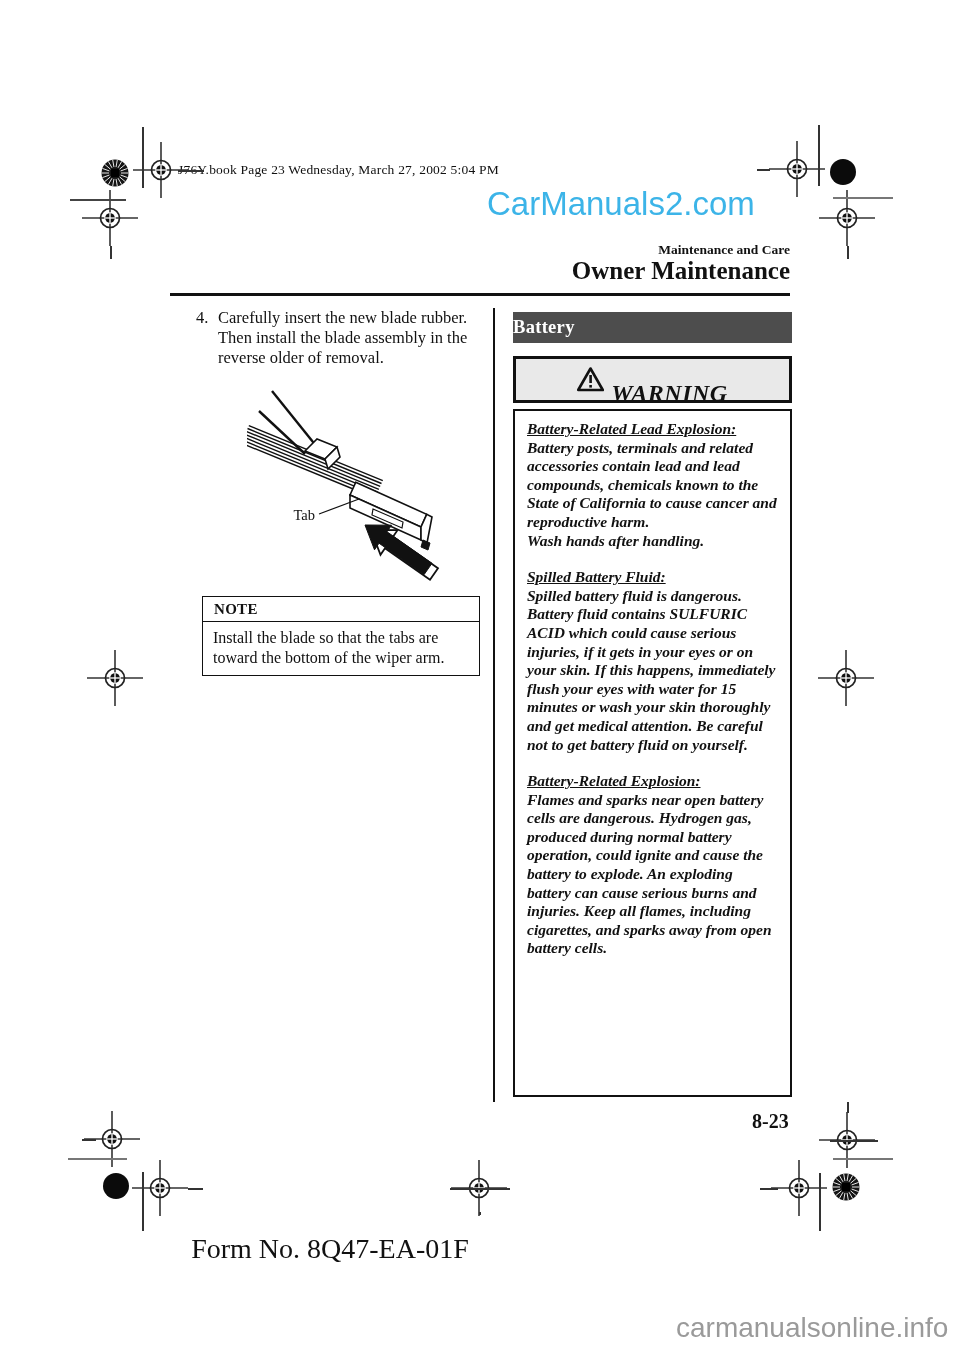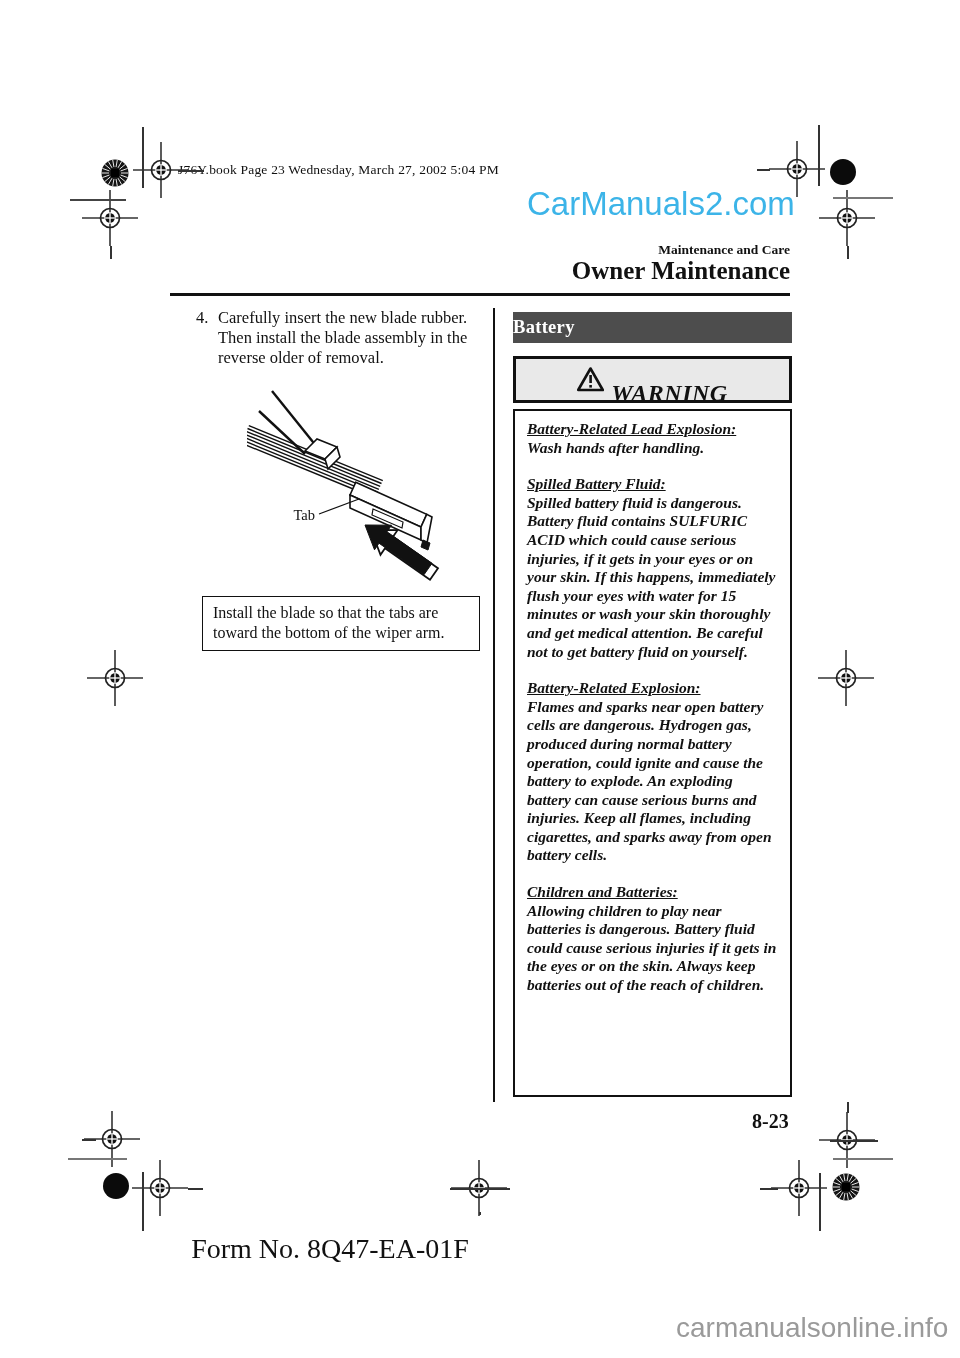--- a/index.html
+++ b/index.html
@@ -56,21 +56,21 @@
   .form-no{left:180px;top:1233px;width:300px;text-align:center;font-size:28px;}
   .watermark-bottom{left:676px;top:1312px;font-family:"Liberation Sans",sans-serif;font-size:28px;}
 
   svg text{font-family:"Liberation Serif",serif;}
 </style>
 </head>
 <body>
 
 <div class="abs print-info">J76Y.book  Page 23  Wednesday, March 27, 2002  5:04 PM</div>
 
-<div class="abs logo-top" style="color: rgb(60, 180, 232); margin-left: 40px;">CarManuals2.com</div>
+<div class="abs logo-top" style="color: rgb(60, 180, 232);">CarManuals2.com</div>
 
 <div class="abs chapter">Maintenance and Care</div>
 <div class="abs section">Owner Maintenance</div>
 <div class="abs header-rule"></div>
 
 <div class="abs col-divider"></div>
 
 <div class="abs step">
   <div class="step-row">
     <span class="step-num">4.</span>
@@ -107,53 +107,51 @@
     <text x="68" y="137" text-anchor="end" font-size="14.5" fill="#111">Tab</text>
 
     <g>
       <polygon points="124,147 150.5,147.2 146,153.8 191,185.3 183,196.7 138,165.2 133.5,171.8" fill="#fff" stroke="#111" stroke-width="1.8"></polygon>
       <polygon points="118,142 144.5,142.2 140,148.8 185,180.3 177,191.7 132,160.2 127.5,166.8" fill="#111" stroke="#111" stroke-width="1"></polygon>
     </g>
   </svg>
 </div>
 
 <div class="abs note-box">
+  <div class="note-title">NOTE</div>
   <div class="note-body">Install the blade so that the tabs are toward the bottom of the wiper arm.</div>
 </div>
 
 <div class="abs section-bar" style="background: rgb(77, 77, 77);">
   <span class="section-bar-label">Battery</span>
 </div>
 
 <div class="abs warning-head" style="background: rgb(233, 233, 233);">
   <svg width="27" height="25" viewBox="0 0 27 25">
     <polygon points="13.5,1.5 25.8,23 1.2,23" fill="none" stroke="#111" stroke-width="2.6" stroke-linejoin="round"></polygon>
     <rect x="12.3" y="8" width="2.6" height="8" fill="#111"></rect>
     <rect x="12.3" y="18" width="2.6" height="2.6" fill="#111"></rect>
   </svg>
   <span class="warning-title">WARNING</span>
 </div>
 
 <div class="abs warning-body">
   <div>
       <div class="warn-section">
         <div class="warn-heading">Battery-Related Lead Explosion:</div>
+        <div class="warn-para">Battery posts, terminals and related accessories contain lead and lead compounds, chemicals known to the State of California to cause cancer and reproductive harm.</div>
         <div class="warn-para">Wash hands after handling.</div>
       </div>
       <div class="warn-section">
         <div class="warn-heading">Spilled Battery Fluid:</div>
         <div class="warn-para">Spilled battery fluid is dangerous. Battery fluid contains SULFURIC ACID which could cause serious injuries, if it gets in your eyes or on your skin. If this happens, immediately flush your eyes with water for 15 minutes or wash your skin thoroughly and get medical attention. Be careful not to get battery fluid on yourself.</div>
       </div>
       <div class="warn-section">
         <div class="warn-heading">Battery-Related Explosion:</div>
         <div class="warn-para">Flames and sparks near open battery cells are dangerous. Hydrogen gas, produced during normal battery operation, could ignite and cause the battery to explode. An exploding battery can cause serious burns and injuries. Keep all flames, including cigarettes, and sparks away from open battery cells.</div>
-      </div>
-      <div class="warn-section">
-        <div class="warn-heading">Children and Batteries:</div>
-        <div class="warn-para">Allowing children to play near batteries is dangerous. Battery fluid could cause serious injuries if it gets in the eyes or on the skin. Always keep batteries out of the reach of children.</div>
       </div>
     </div>
 </div>
 
 <div class="abs page-number">8-23</div>
 <div class="abs form-no">Form No. 8Q47-EA-01F</div>
 <div class="abs watermark-bottom" style="color: rgb(154, 154, 154);">carmanualsonline.info</div>
 
 <svg class="abs" style="left:133px;top:142px" width="56" height="56" viewBox="0 0 56 56">
   <line x1="28" y1="0" x2="28" y2="56" stroke="#333" stroke-width="1.6"></line>

